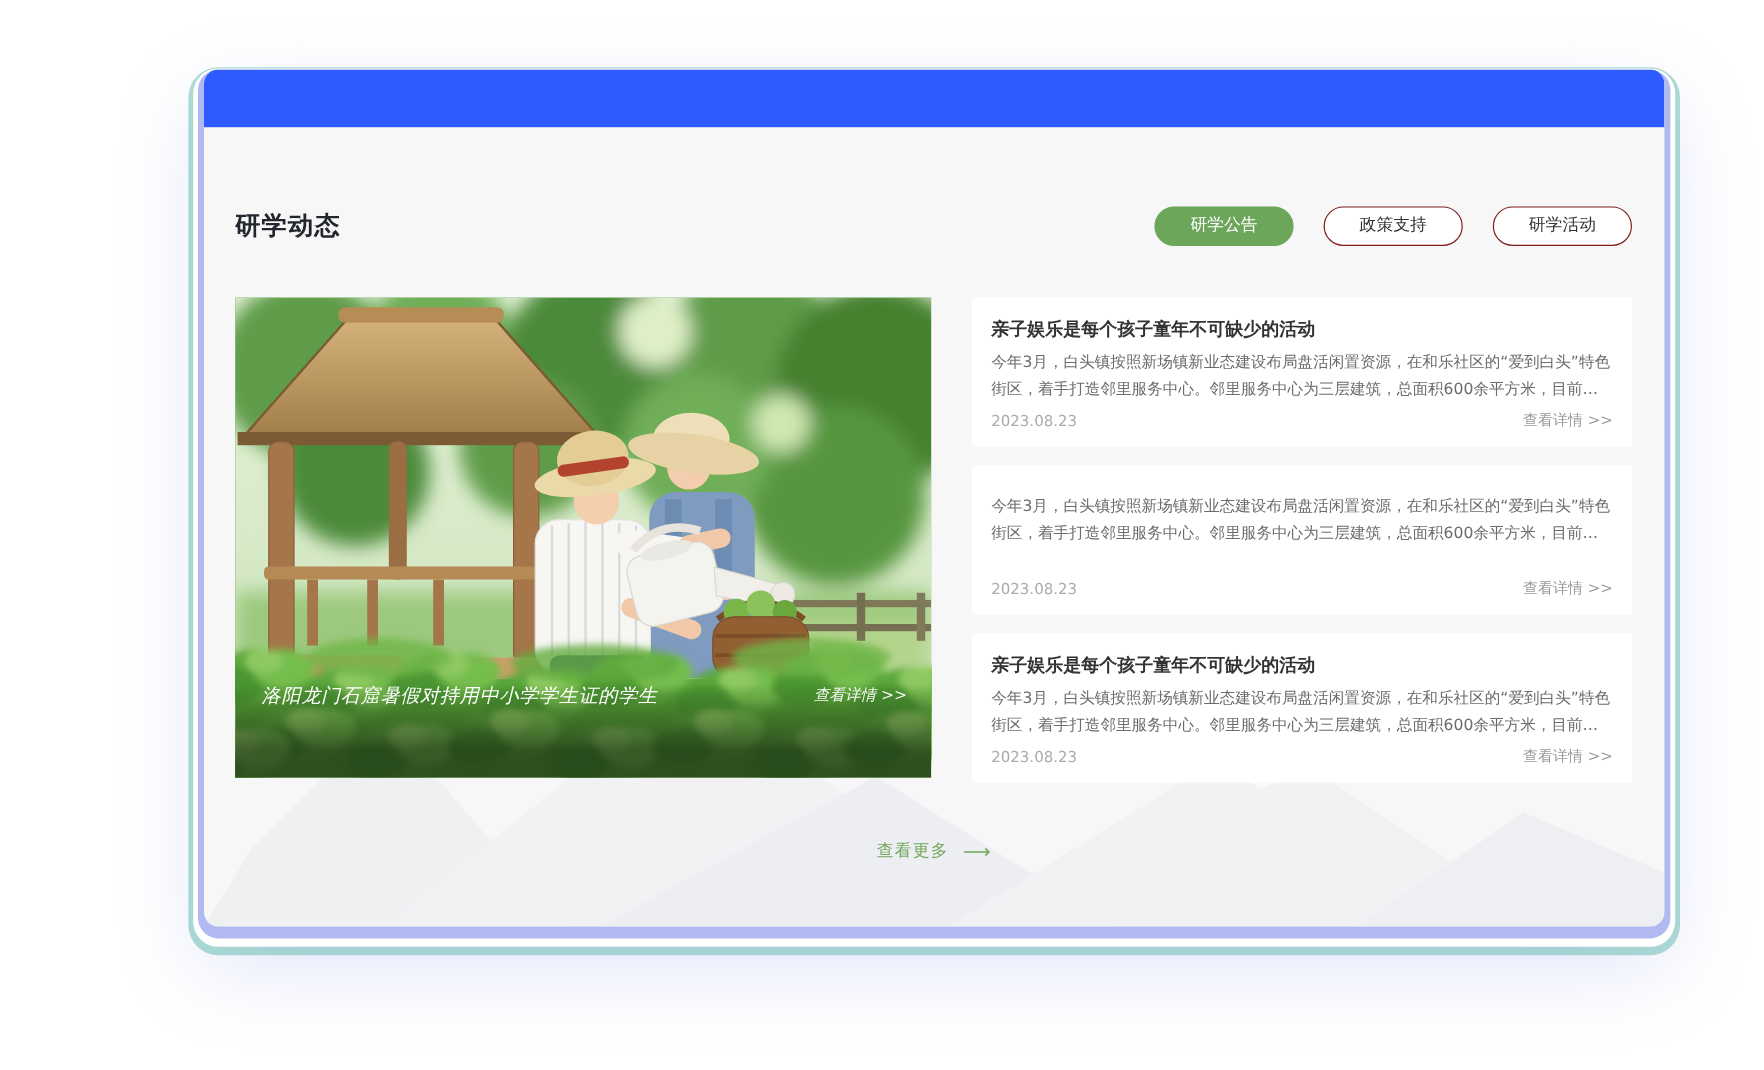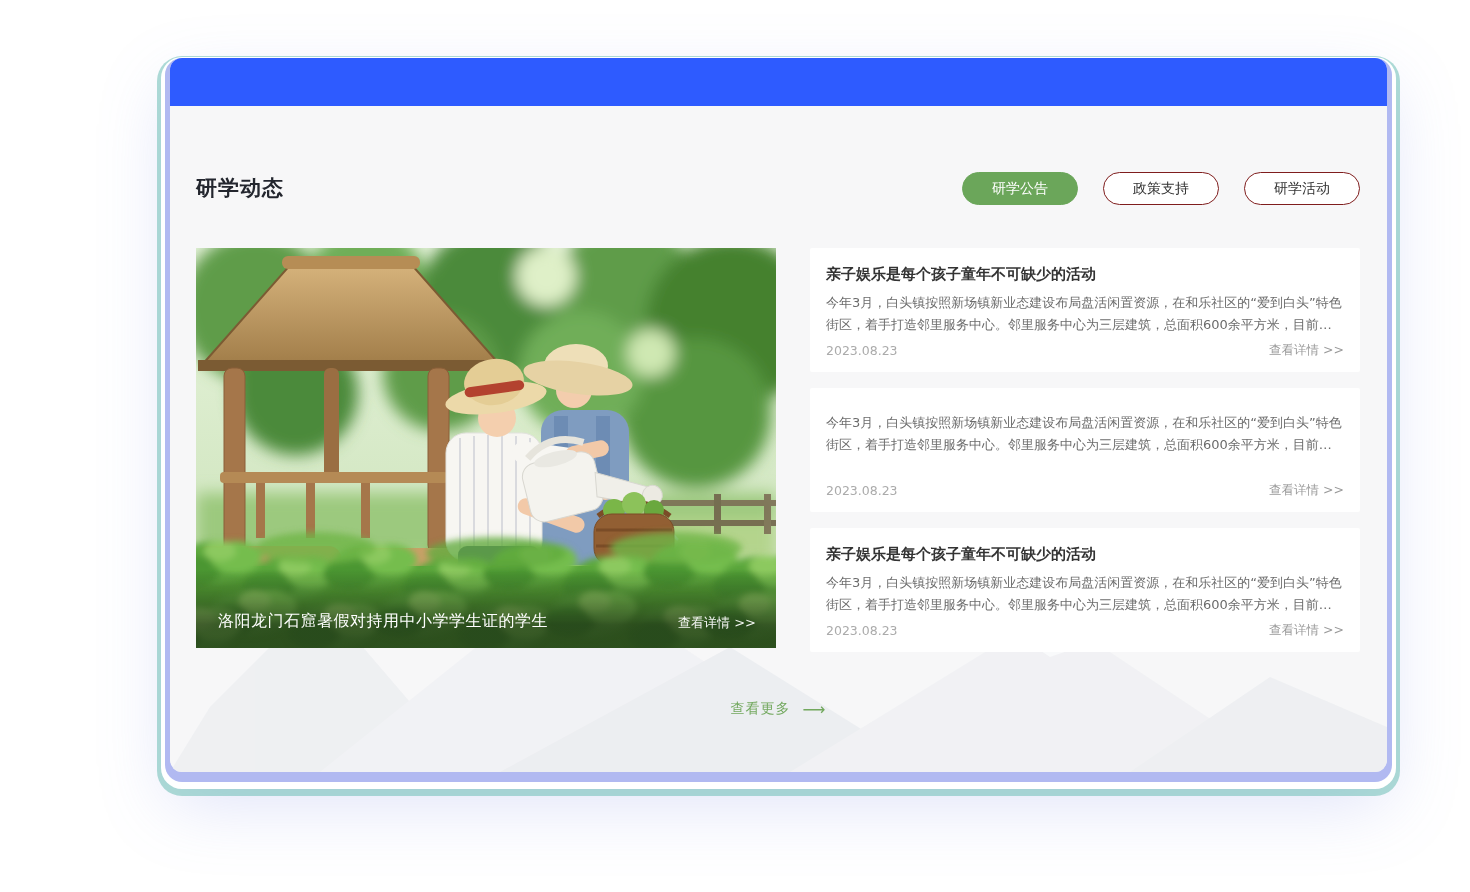--- a/index.html
+++ b/index.html
@@ -39,22 +39,23 @@
   .content { position:absolute; left:26px; top:190px; right:27px; display:flex; z-index:2; }
 
   .featured {
     position:relative; width:580px; height:400px; flex:0 0 580px;
     overflow:hidden; cursor:pointer; background:#6fae58;
   }
   .featured svg { display:block; width:100%; height:100%; }
   .caption {
     position:absolute; left:0; right:0; bottom:0; height:78px;
     background:linear-gradient(180deg, rgba(0,0,0,0) 0%, rgba(20,30,15,0.62) 70%);
-    display:flex; align-items:flex-end; justify-content:space-between;
+    display:flex; justify-content:space-between;
     padding:0 20px 16px 22px;
+    font-style:italic;
   }
   .caption-text { color:#ffffff; font-size:16px; letter-spacing:.5px; }
   .caption-link { color:rgba(255,255,255,.95); font-size:13px; text-decoration:none; cursor:pointer; }
 
   .news-list { margin-left:34px; width:550px; display:flex; flex-direction:column; }
   .news-item {
     position:relative; background:#ffffff; height:124px; margin-bottom:16px;
     padding:16px 16px 0 16px; overflow:hidden; cursor:pointer;
     border-radius:2px;
   }

